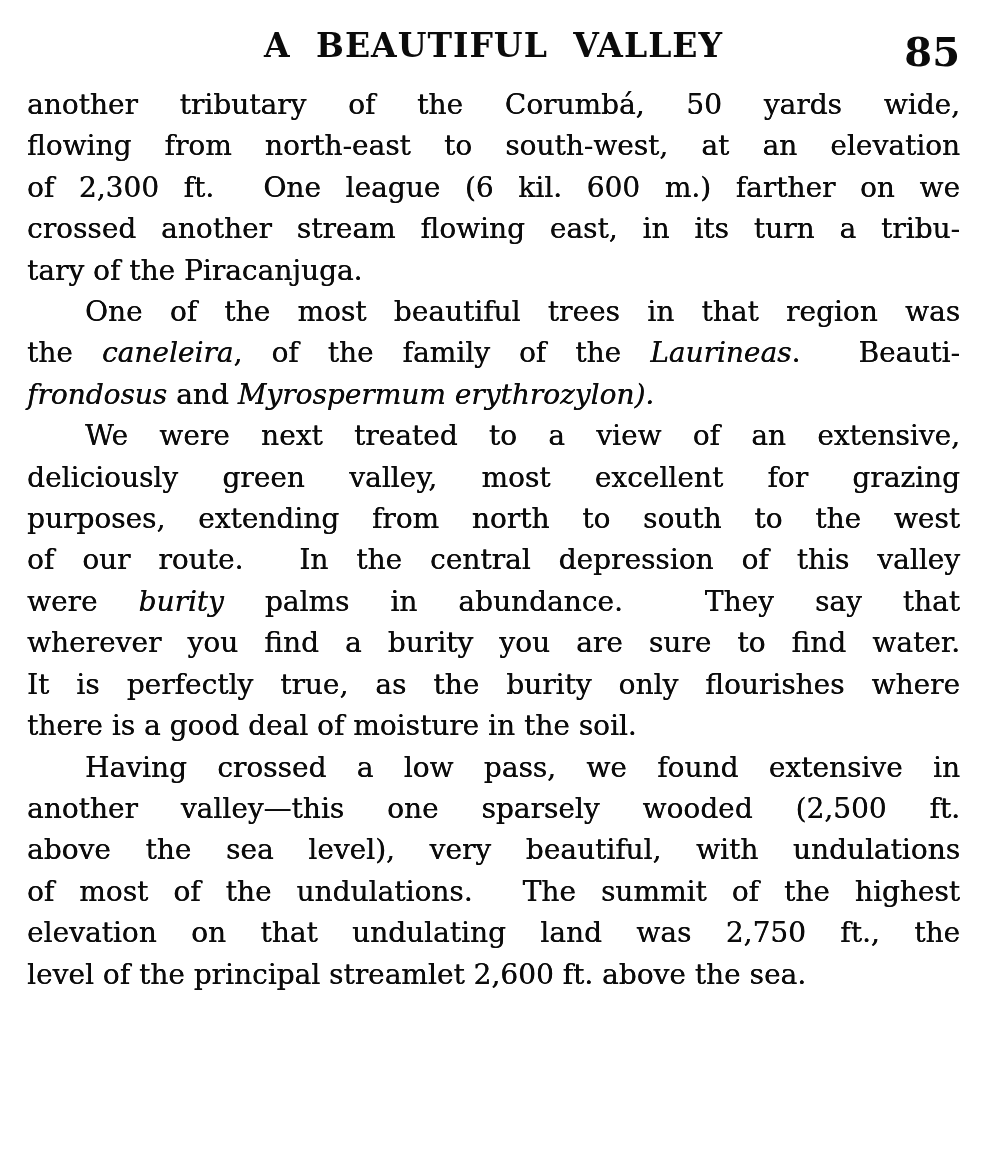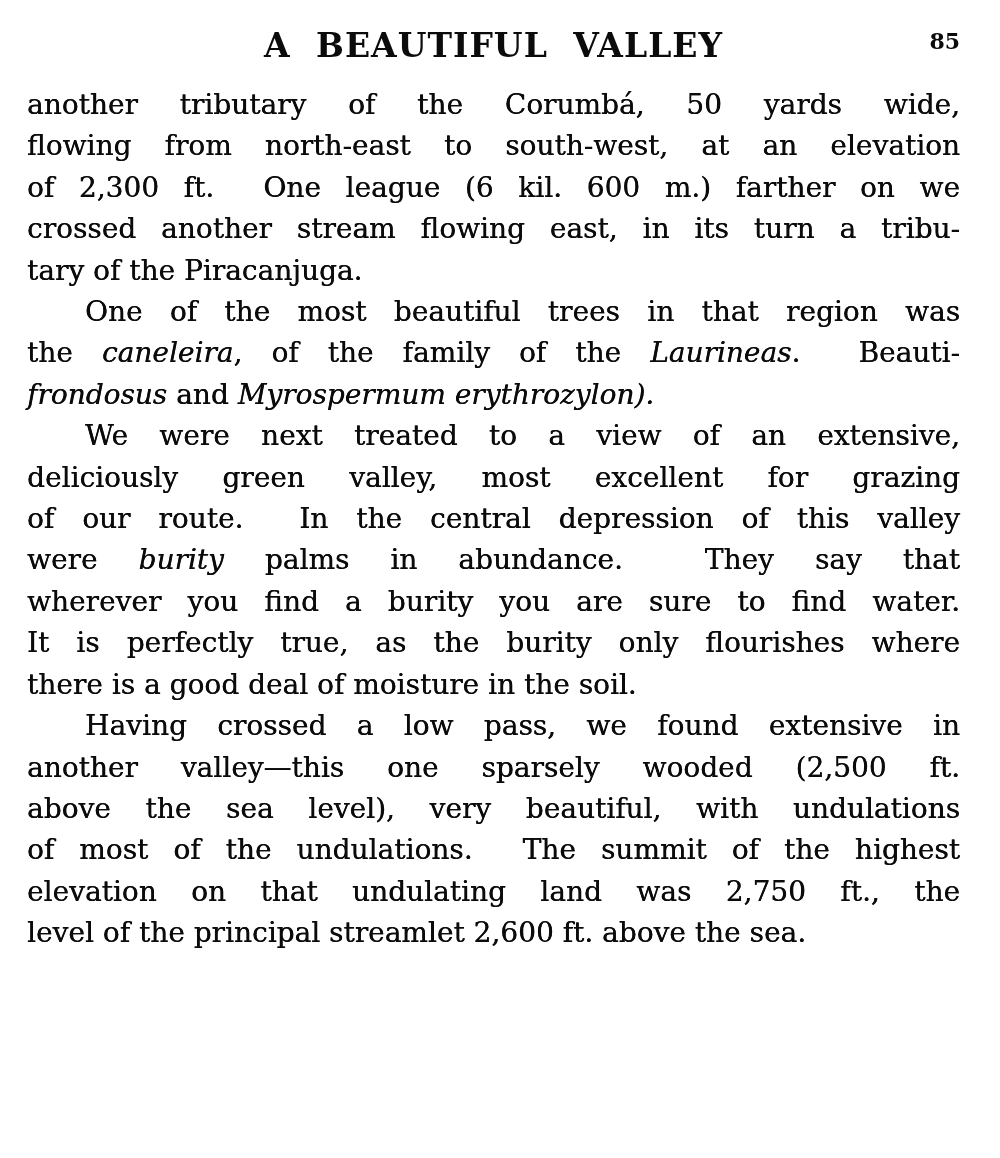--- a/index.html
+++ b/index.html
@@ -31,21 +31,21 @@
     font-size: 33px;
     font-weight: bold;
     letter-spacing: 1px;
     word-spacing: 13px;
     white-space: nowrap;
   }
   .page-number {
     position: absolute;
     right: 0;
     top: 2px;
-    font-size: 22px;
+    font-size: 40px;
     font-weight: bold;
   }
   .body-text {
     position: absolute;
     top: 84px;
     left: 27px;
     right: 40px;
   }
   .line {
     font-size: 28px;
@@ -83,20 +83,21 @@
         <div class="line last"><span>tary of the Piracanjuga.</span></div>
       </div>
       <div>
         <div class="line first"><span>One of the most beautiful trees in that region was</span></div>
         <div class="line"><span>the </span><i>caneleira</i><span>, of the family of the </span><i>Laurineas</i><span>.  Beauti-</span></div>
         <div class="line last"><i>frondosus</i><span> and </span><i>Myrospermum erythrozylon).</i></div>
       </div>
       <div>
         <div class="line first"><span>We were next treated to a view of an extensive,</span></div>
         <div class="line"><span>deliciously green valley, most excellent for grazing</span></div>
+        <div class="line"><span>purposes, extending from north to south to the west</span></div>
         <div class="line"><span>of our route.  In the central depression of this valley</span></div>
         <div class="line"><span>were </span><i>burity</i><span> palms in abundance.  They say that</span></div>
         <div class="line"><span>wherever you find a burity you are sure to find water.</span></div>
         <div class="line"><span>It is perfectly true, as the burity only flourishes where</span></div>
         <div class="line last"><span>there is a good deal of moisture in the soil.</span></div>
       </div>
       <div>
         <div class="line first"><span>Having crossed a low pass, we found extensive in</span></div>
         <div class="line"><span>another valley—this one sparsely wooded (2,500 ft.</span></div>
         <div class="line"><span>above the sea level), very beautiful, with undulations</span></div>

